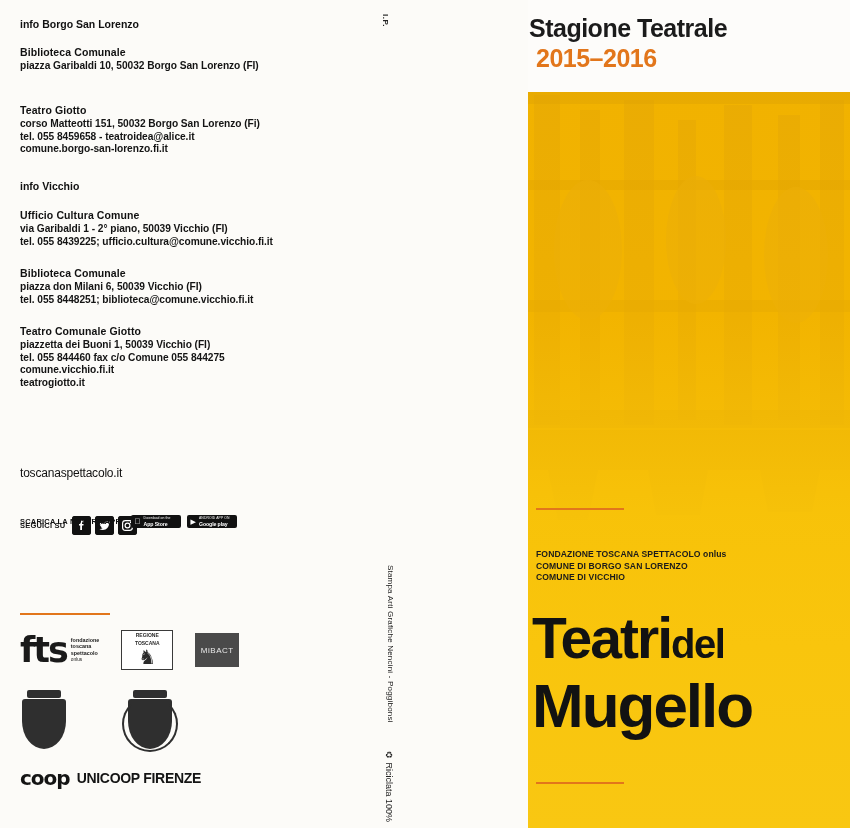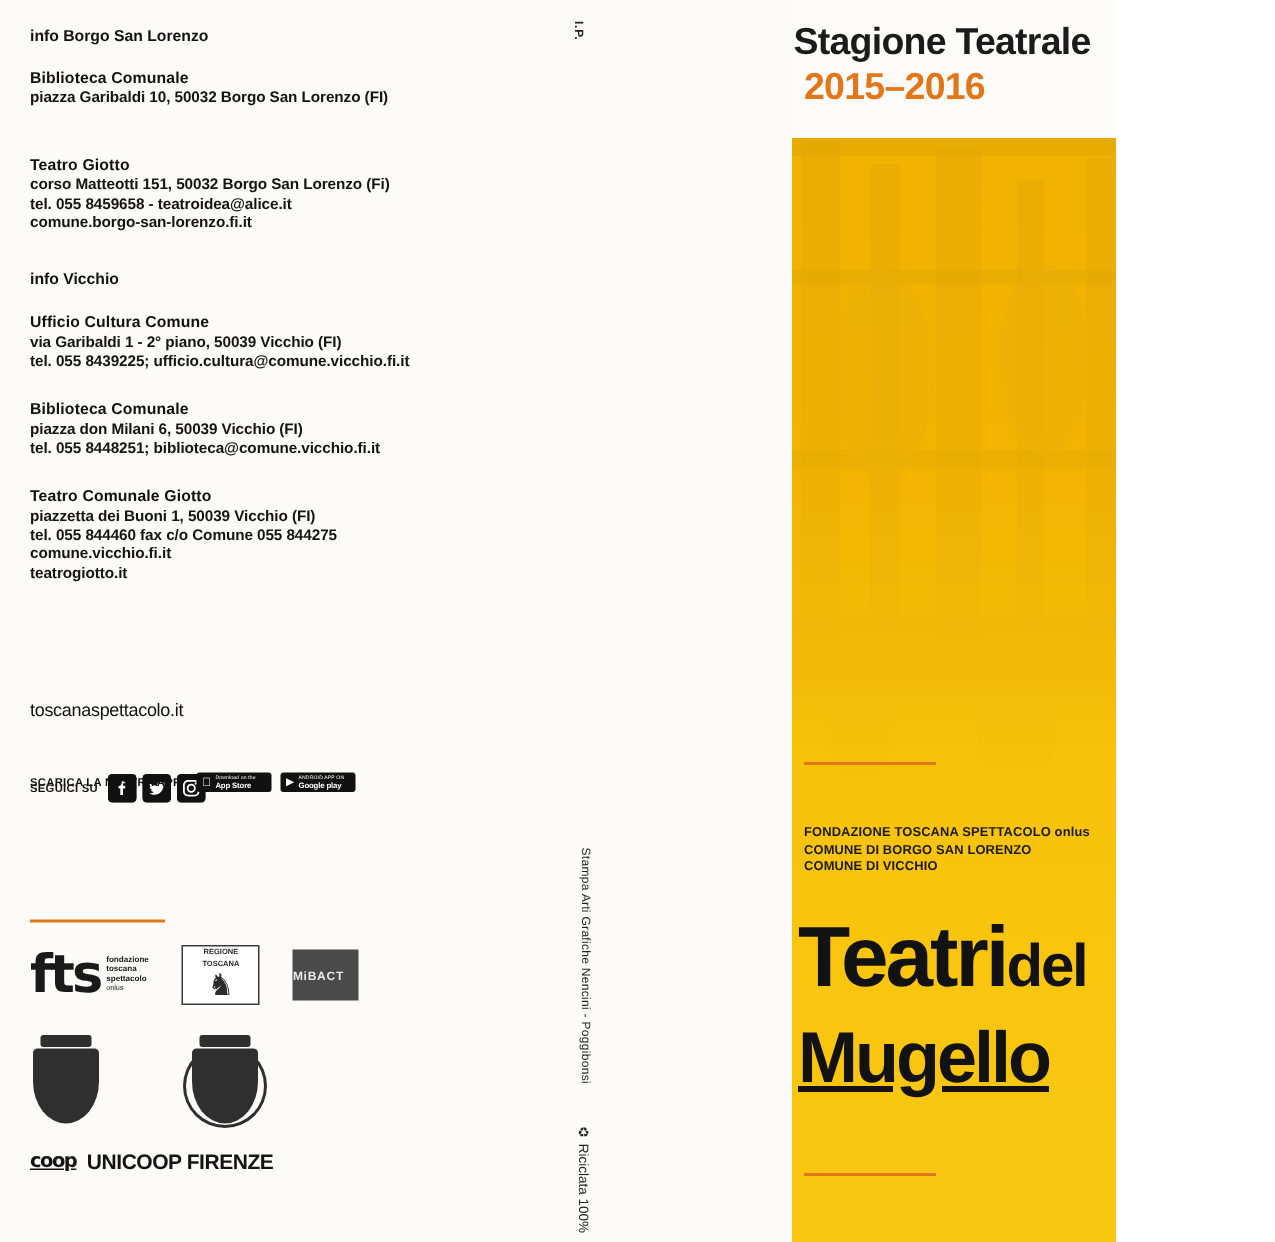--- a/index.html
+++ b/index.html
@@ -9,21 +9,21 @@
   }
   body {
     width: 850px;
     height: 828px;
     font-family: "Liberation Sans", sans-serif;
     overflow: hidden;
     position: relative;
   }
   #page {
     position: relative;
-    width: 744px;
+    width: 850px;
     height: 828px;
     background: #14b8a6;
     overflow: hidden;
   }
 
   
   #left-panel {
     position: absolute;
     left: 0; top: 0;
     width: 528px;
@@ -188,24 +188,24 @@
     color: #2b2b2b;
     text-align: center;
     line-height: 22px;
   }
   #mibact-logo {
     width: 44px;
     height: 34px;
     background: #4a4a4a;
     display: flex;
     align-items: center;
-    justify-content: flex-start;
+    justify-content: center;
     color: #e9e9e9;
     font-size: 8px;
-    font-weight: bold;
+    font-weight: normal;
     letter-spacing: 0.5px;
   }
 
   
   #crest-row {
     position: absolute;
     left: 20px;
     top: 690px;
     display: flex;
     gap: 58px;
@@ -245,25 +245,24 @@
   #coop-row {
     position: absolute;
     left: 20px;
     top: 766px;
     display: flex;
     align-items: center;
     gap: 7px;
   }
   #coop-mark {
     font-family: "DejaVu Sans", sans-serif;
-    font-size: 13px;
+    font-size: 20px;
     font-weight: bold;
     color: #141414;
     letter-spacing: -1px;
-    text-decoration: underline;
   }
   #coop-text {
     font-size: 14px;
     font-weight: bold;
     color: #141414;
     letter-spacing: -0.3px;
     text-align: center;
   }
 
   
@@ -381,26 +380,25 @@
     font-weight: bold;
     letter-spacing: -2px;
     display: block;
     white-space: nowrap;
   }
   #main-title .line1 .small {
     font-size: 40px;
     letter-spacing: -1.5px;
   }
   #main-title .line2 {
-    font-size: 48px;
+    font-size: 62px;
     font-weight: bold;
     letter-spacing: -2px;
     display: block;
     margin-top: 2px;
-    text-decoration: underline;
   }
 
   #rule-lower {
     position: absolute;
     left: 8px;
     top: 782px;
     width: 88px;
     height: 2px;
     background: #e2761b;
   }

